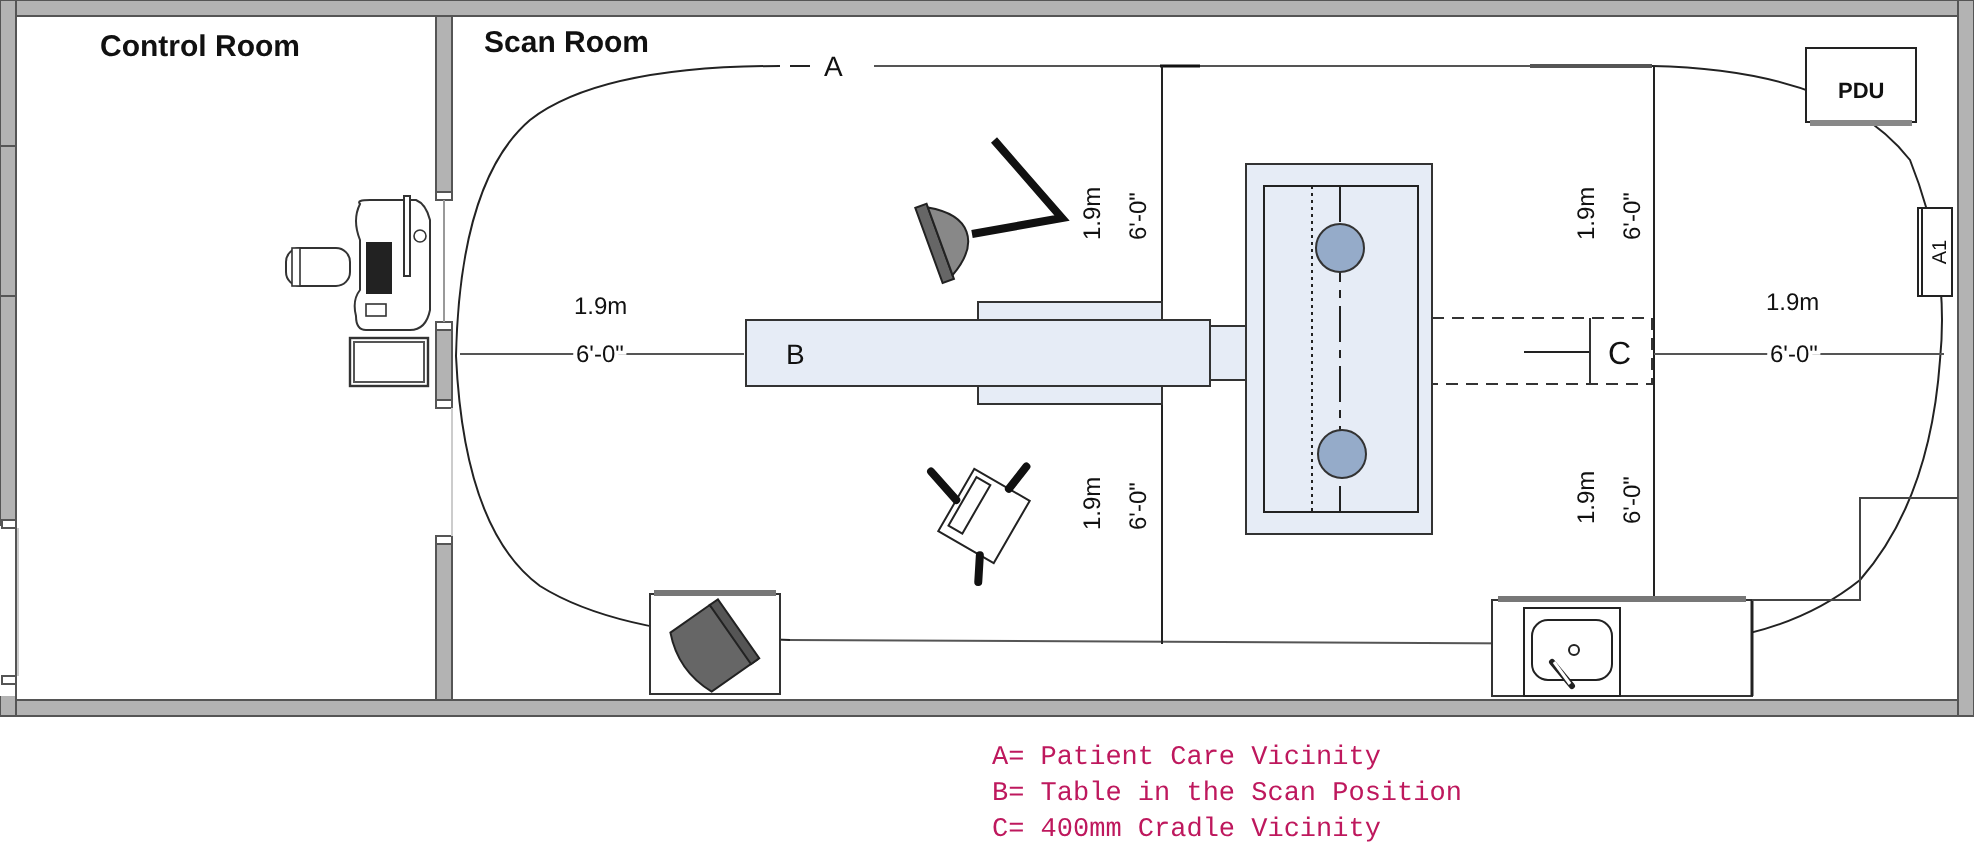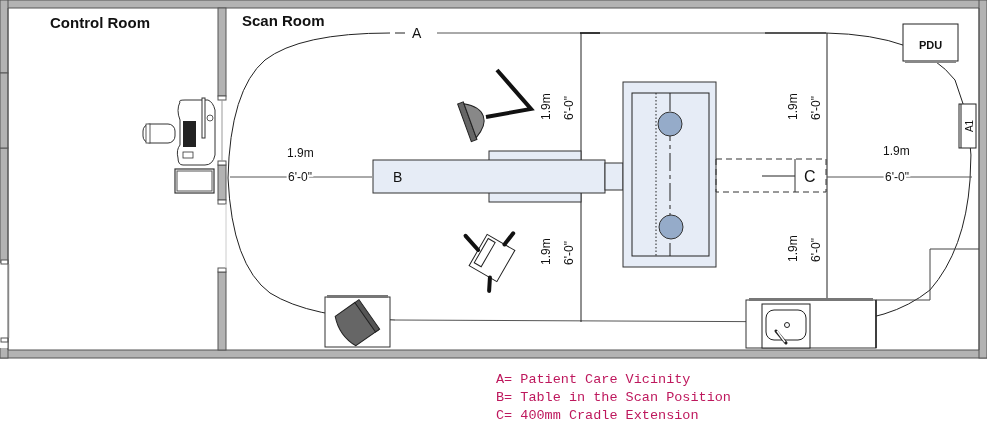--- a/index.html
+++ b/index.html
@@ -160,14 +160,14 @@
   <g>
     <rect x="959" y="104" width="17" height="44" fill="#fff" stroke="#222" stroke-width="1"></rect>
     <line x1="961" y1="104" x2="961" y2="148" stroke="#222" stroke-width="1"></line>
   </g>
   <text transform="translate(973,126) rotate(-90)" font-size="10" class="lbl" text-anchor="middle">A1</text>
 </svg>
 
 <div class="legend">
   <div>A= Patient Care Vicinity</div>
   <div>B= Table in the Scan Position</div>
-  <div>C= 400mm Cradle Extension</div>
+  <div>C= 400mm Cradle Vicinity</div>
 </div>
 
 </body></html>

